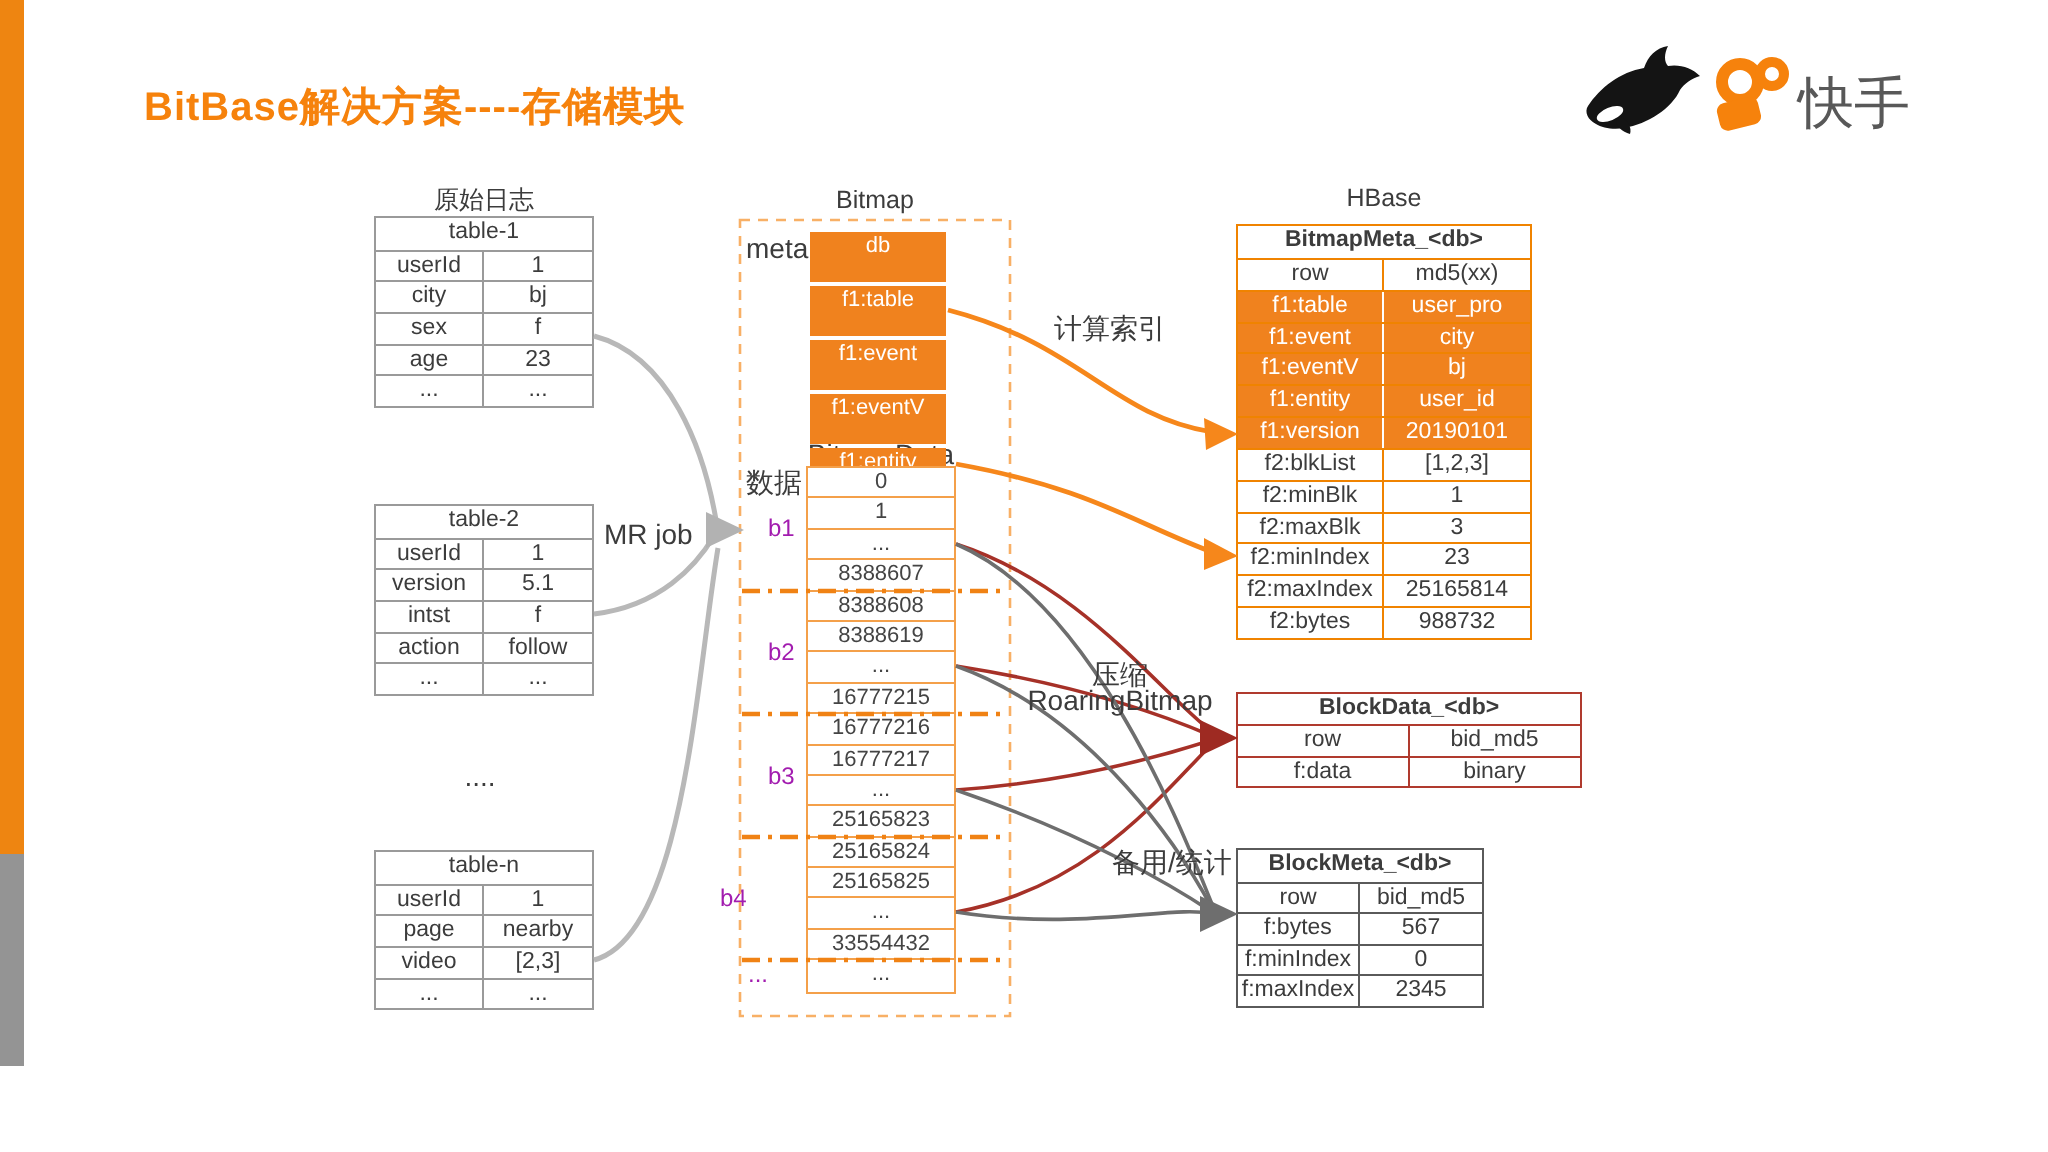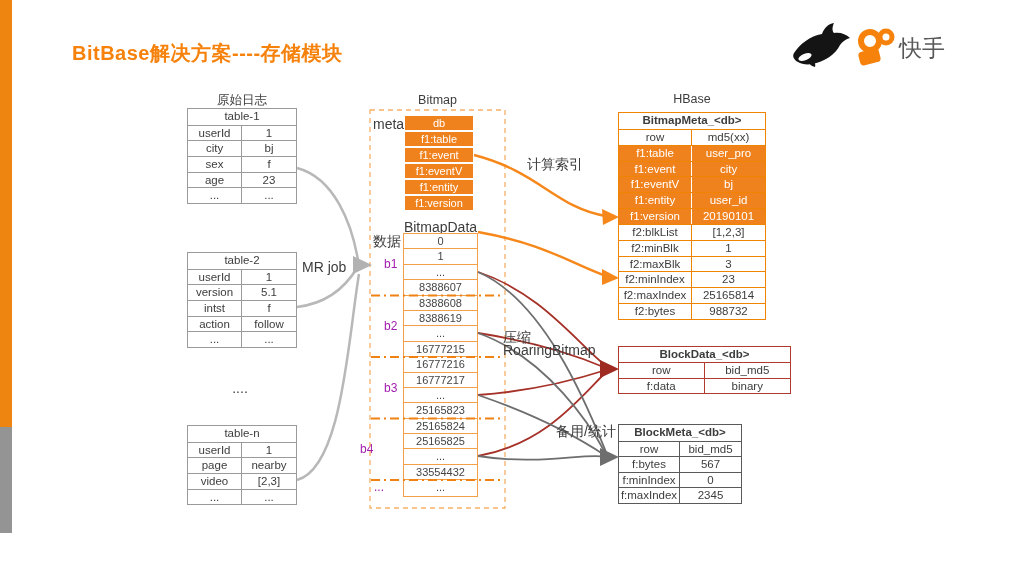--- a/index.html
+++ b/index.html
@@ -7,21 +7,21 @@
   body{position:relative;background:#fff;font-family:"Liberation Sans","DejaVu Sans",sans-serif;color:#3c3c3c}
   .abs{position:absolute}
   
   .stripe-o{left:0;top:0;width:12px;height:427px;background:#EE8511}
   .stripe-g{left:0;top:427px;width:12px;height:106px;background:#949494}
   
   .slide-title{left:72px;top:40px;font-size:20px;font-weight:bold;color:#F6820C;letter-spacing:.5px}
   
   .orca{left:790px;top:20px}
   .ks-icon{left:854px;top:26px}
-  .ks-word{left:899px;top:33px;font-size:23px;color:#585858}
+  .ks-word{left:899px;top:33px;font-size:28px;color:#585858}
   
   .lbl{position:absolute;font-size:14px;color:#3c3c3c;white-space:nowrap}
   .lbl.c{text-align:center}
   .sec{font-size:12.5px}
   
   .kv{position:absolute;background:#fff;font-size:11.5px;color:#3c3c3c;z-index:2}
   .kv .tbl-head{text-align:center}
   .kv .tbl-row{display:flex}
   .kv .cell{width:50%;text-align:center;overflow:hidden;white-space:nowrap}
   
@@ -41,29 +41,29 @@
   .bdt .tbl-head{height:15.3px;line-height:15.3px;font-weight:bold}
   .bdt .tbl-row{height:15.3px;line-height:14.3px;border-top:1px solid #B03A2E}
   .bdt .cell.k{border-right:1px solid #B03A2E}
   
   .bmt{width:124px;border:1.5px solid #5a5a5a}
   .bmt .tbl-head{height:15.5px;line-height:15.5px;font-weight:bold}
   .bmt .tbl-row{height:15.5px;line-height:14.5px;border-top:1px solid #5a5a5a}
   .bmt .cell.k{border-right:1px solid #5a5a5a}
   
   .meta-col{position:absolute;left:405px;top:116px;width:68px;z-index:2}
-  .meta-cell{height:14px;line-height:14px;margin-bottom:2px;background:#F0821E;color:#fff;font-size:11px;text-align:center}
+  .meta-cell{height:25px;line-height:14px;margin-bottom:2px;background:#F0821E;color:#fff;font-size:11px;text-align:center}
   
   .bmd{position:absolute;left:403px;top:233px;width:75px;border:1px solid #F4A04A;background:#fff;z-index:2}
   .bd-cell{height:15.4px;line-height:14.4px;border-bottom:1px solid #F4A04A;font-size:11px;color:#444;text-align:center;white-space:nowrap;overflow:hidden}
   .bd-cell:last-child{border-bottom:none}
   .blk-lbl{position:absolute;font-size:12px;color:#a21caf;z-index:2}
   
   #arrows{position:absolute;left:0;top:0;z-index:5;pointer-events:none}
-  .two-line{line-height:13px;}
+  .two-line{line-height:13px;text-align:center}
 </style>
 </head>
 <body>
 
 <div class="abs stripe-o"></div>
 <div class="abs stripe-g"></div>
 
 <div class="abs slide-title">BitBase解决方案----存储模块</div>
 
 <svg class="abs orca" width="64" height="48" viewBox="0 0 64 48">

